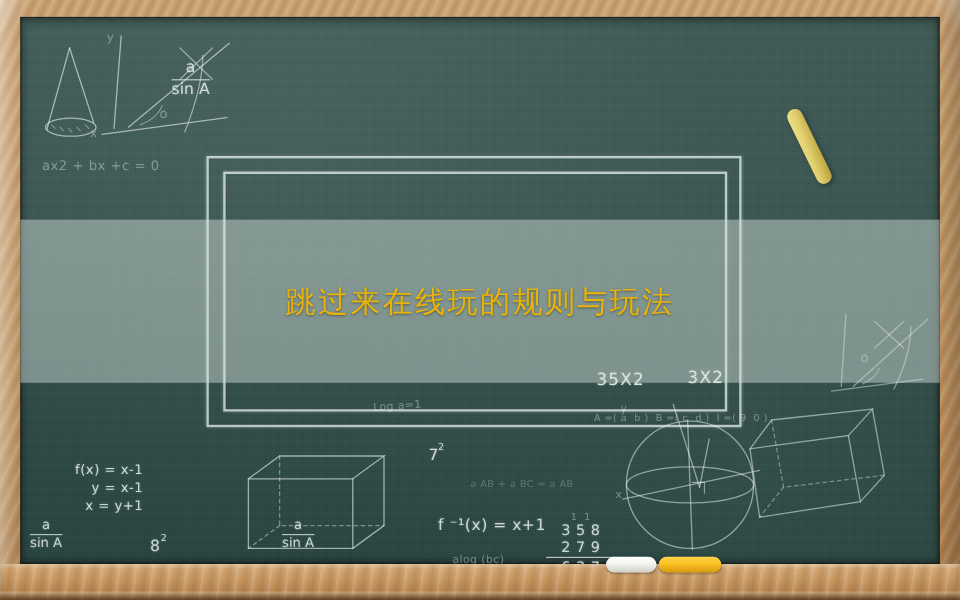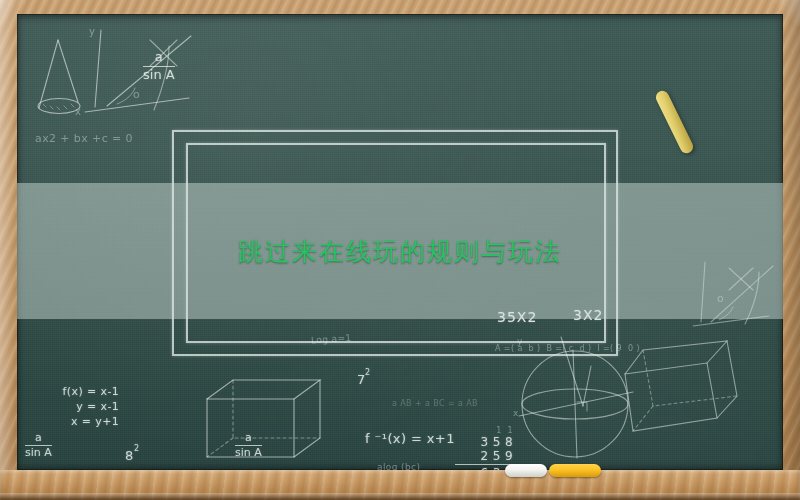--- a/index.html
+++ b/index.html
@@ -123,21 +123,21 @@
     width: 766px;
     height: 136px;
     background: rgba(214,226,222,0.46);
     display: flex;
     align-items: center;
     justify-content: center;
   }
   .title {
     font-family: "DejaVu Sans", sans-serif;
     font-size: 25px;
-    color: #22c55e;
+    color: #eab308;
     letter-spacing: 2px;
     text-shadow: 0 1px 2px rgba(0,0,0,0.40);
     white-space: nowrap;
   }
 
   
   .ledge {
     position: absolute;
     left: 0;
     bottom: 0;
@@ -292,24 +292,24 @@
       <span class="num">a</span>
       <span class="bar"></span>
       <span class="den">sin A</span>
     </div>
 
     <span class="ctext dim2" style="left:375px; top:385px; font-size:8px;">a AB + a BC = a AB</span>
 
     <span class="ctext" style="left:348px; top:417px; font-size:13px;">f ⁻¹(x) = x+1</span>
     <span class="ctext dim" style="left:360px; top:448px; font-size:9px;">alog (bc)</span>
 
-    <div style="position:absolute; left:438px; top:412px; text-align:right; width:58px;">
+    <div style="position:absolute; left:438px; top:412px; text-align:center; width:58px;">
       <span class="ctext dim" style="position:relative; display:block; font-size:8px; line-height:9px;">1  1</span>
       <span class="ctext" style="position:relative; display:block; font-size:12px; line-height:14px;">3 5 8</span>
-      <span class="ctext" style="position:relative; display:block; font-size:12px; line-height:14px;">2 5 9</span>
+      <span class="ctext" style="position:relative; display:block; font-size:12px; line-height:14px;">2 7 9</span>
       <span style="display:block; height:1px; background:rgba(238,245,241,0.70); margin:1px 0 1px 0;"></span>
       <span class="ctext" style="position:relative; display:block; font-size:12px; line-height:14px;">6 3 7</span>
     </div>
 
     <span class="ctext dim" style="left:294px; top:320px; font-size:9px; transform:rotate(-4deg);">Log a=1</span>
     <span class="ctext big" style="left:480px; top:295px;">35X2</span>
     <span class="ctext big" style="left:556px; top:293px;text-align:right;">3X2</span>
     <span class="ctext dim" style="left:478px; top:330px; font-size:8px;">A =( a  b )  B =( c  d )  I =( 9  0 )</span>
     <span class="ctext dim" style="left:500px; top:322px; font-size:9px;">y</span>
     <span class="ctext dim" style="left:496px; top:394px; font-size:9px;">x</span>

